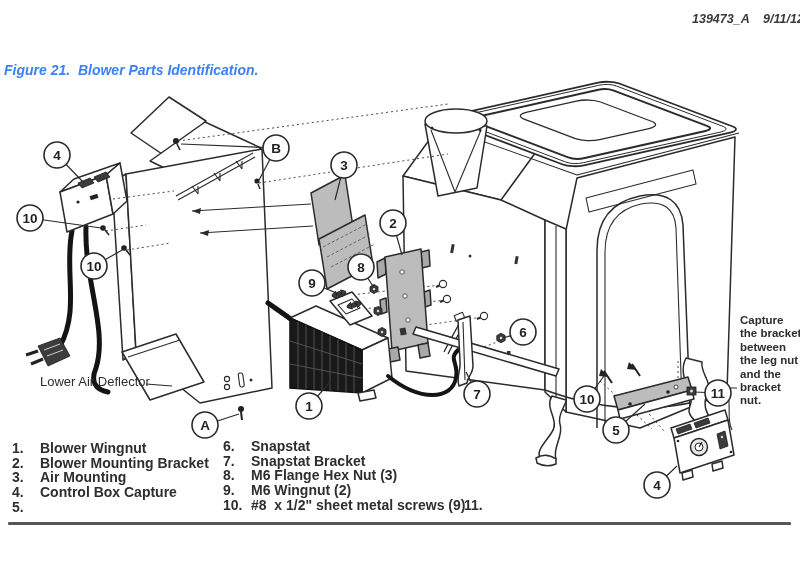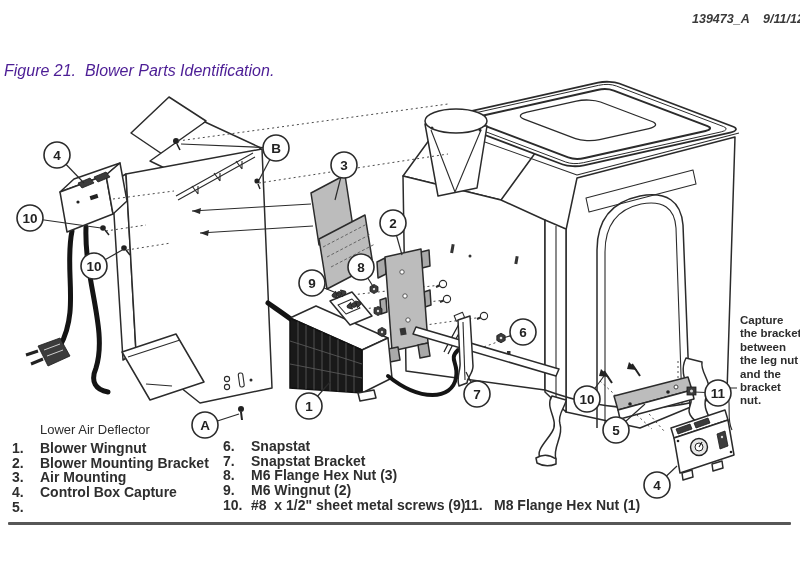--- a/index.html
+++ b/index.html
@@ -1,23 +1,23 @@
 <!DOCTYPE html>
 <html><head>
 <meta charset="utf-8">
 <style>
   html,body{margin:0;padding:0;background:#fff;}
   .page{position:relative;width:800px;height:563px;background:#fff;overflow:hidden;
         font-family:"Liberation Sans",sans-serif;color:#2d2d2d;}
   .doc-ref{position:absolute;top:12px;left:692px;font-style:italic;font-weight:600;
            font-size:12.5px;color:#3a3a3a;white-space:pre;}
-  .fig-title{position:absolute;top:62px;left:4px;font-style:italic;font-weight:400;
-             font-size:16px;color:#4c1d95;white-space:pre;}
+  .fig-title{position:absolute;top:62px;left:4px;font-style:italic;font-weight:700;
+             font-size:14px;color:#3b82f6;white-space:pre;}
   .diagram-svg{position:absolute;left:0;top:0;}
-  .lad-label{position:absolute;left:40px;top:374px;font-size:13px;color:#2d2d2d;margin-top:48px;}
+  .lad-label{position:absolute;left:40px;top:374px;font-size:13px;color:#2d2d2d;}
   .note{position:absolute;left:740px;top:314px;width:62px;font-size:11.5px;
         line-height:13.4px;font-weight:600;color:#2d2d2d;white-space:pre-line;}
   .pcol{position:absolute;}
   .pcol1{left:12px;top:441px;}
   .pcol2{left:223px;top:439px;}
   .pcol3{left:464px;top:498px;}
   .prow{display:flex;font-size:14px;line-height:14.7px;font-weight:600;color:#2e2e2e;}
   .pnum{flex:0 0 28px;}
   .pcol3 .pnum{flex:0 0 30px;}
   .pname{white-space:pre;}
@@ -431,18 +431,17 @@
         <div class="pname">M6 Wingnut (2)</div>
       </div>
       <div class="prow">
         <div class="pnum">10.</div>
         <div class="pname">#8  x 1/2" sheet metal screws (9)</div>
       </div>
     </div>
   <div class="pcol pcol3">
       <div class="prow">
         <div class="pnum">11.</div>
-        <div class="pname">M8 Flange Hex Nut (1)</div>
       </div>
     </div>
 
   <div class="footer-rule"></div>
 </div>
 
 </body></html>

